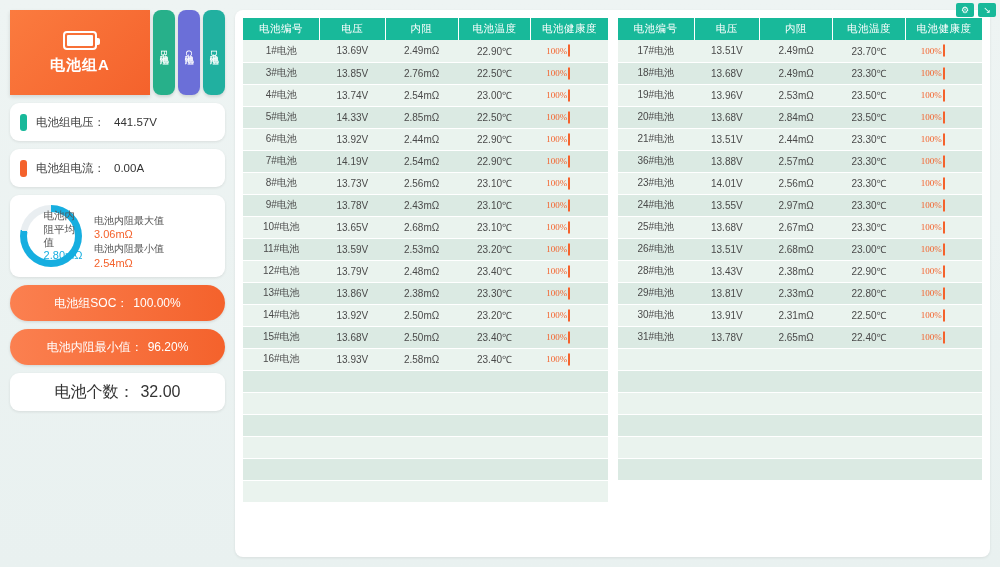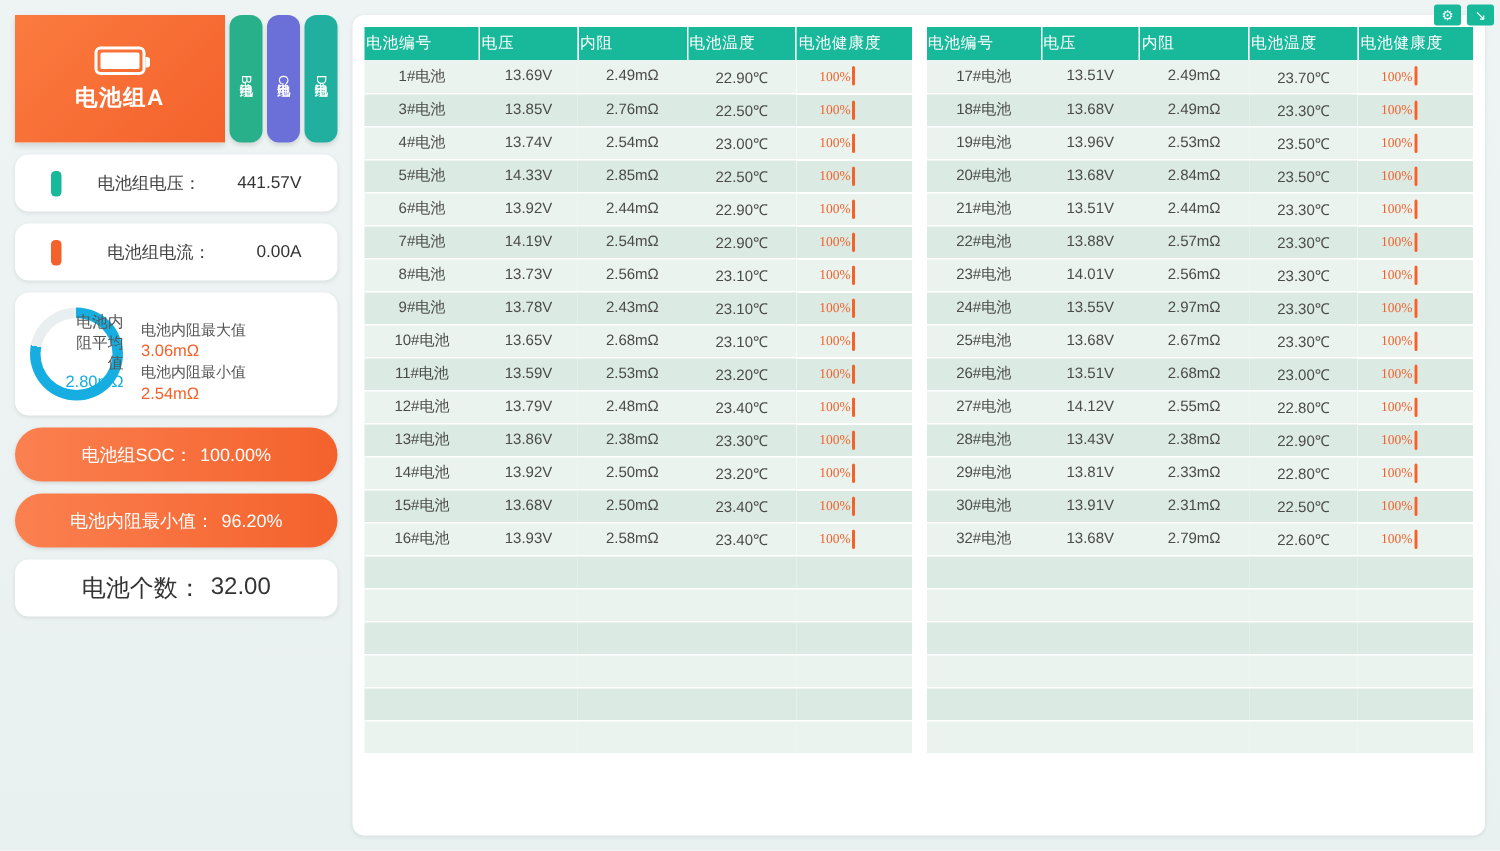--- a/index.html
+++ b/index.html
@@ -112,25 +112,24 @@
   .card {
     background: #fff;
     border-radius: 9px;
     box-shadow: 0 1px 3px rgba(0,0,0,.09);
     display: flex;
     align-items: center;
   }
 
   .kv {
     height: 38px;
-    padding: 0 24px;
+    padding: 0 10px;
     gap: 9px;
     font-size: 11.5px;
     color: #333;
-    justify-content: space-between;
   }
   .pill {
     width: 7px; height: 17px;
     border-radius: 3px;
     flex: 0 0 7px;
   }
   .pill.green { background: #18b99a; }
   .pill.orange { background: #f4622c; }
   .kv .label { color: #444; }
   .kv .value { color: #333; }
@@ -154,21 +153,21 @@
     content: "";
     position: absolute;
     width: 48px; height: 48px;
     border-radius: 50%;
     background: #fff;
   }
   .ring-text {
     position: relative;
     z-index: 2;
     font-size: 10.5px;
-    text-align: right;
+    text-align: left;
     line-height: 1.25;
     color: #555;
     margin-left: 24px;
   }
   .ring-text .rv { color: #16aee0; font-size: 11px; }
   .gauge-rows { flex: 1; font-size: 10px; color: #555; line-height: 1.35; margin-top: 12px; }
   .gauge-rows .gv { color: #f4622c; font-size: 11px; }
 
   .banner {
     height: 36px;
@@ -204,21 +203,21 @@
     border-collapse: collapse;
     table-layout: fixed;
   }
   thead th {
     background: #18b99a;
     color: #fff;
     font-size: 10.5px;
     font-weight: normal;
     height: 22px;
     border-right: 1px solid #ffffff;
-    text-align: left;
+    text-align: center;
     letter-spacing: .5px;
   }
   thead th:last-child { border-right: none; }
   tbody td {
     height: 22px;
     font-size: 10px;
     color: #4a4a4a;
     text-align: center;
     border-bottom: 1px solid #ffffff;
     background: #dbeae3;
@@ -547,21 +546,21 @@
               <td class="soc-cell"><span class="soc-inner"><span class="soc-bar"><span class="fill"></span></span><span class="soc-pct">100%</span></span></td>
             </tr>
             <tr>
               <td>21#电池</td>
               <td>13.51V</td>
               <td>2.44mΩ</td>
               <td>23.30℃</td>
               <td class="soc-cell"><span class="soc-inner"><span class="soc-bar"><span class="fill"></span></span><span class="soc-pct">100%</span></span></td>
             </tr>
             <tr>
-              <td>22#电池</td>
+              <td>36#电池</td>
               <td>13.88V</td>
               <td>2.57mΩ</td>
               <td>23.30℃</td>
               <td class="soc-cell"><span class="soc-inner"><span class="soc-bar"><span class="fill"></span></span><span class="soc-pct">100%</span></span></td>
             </tr>
             <tr>
               <td>23#电池</td>
               <td>14.01V</td>
               <td>2.56mΩ</td>
               <td>23.30℃</td>
@@ -582,27 +581,20 @@
               <td class="soc-cell"><span class="soc-inner"><span class="soc-bar"><span class="fill"></span></span><span class="soc-pct">100%</span></span></td>
             </tr>
             <tr>
               <td>26#电池</td>
               <td>13.51V</td>
               <td>2.68mΩ</td>
               <td>23.00℃</td>
               <td class="soc-cell"><span class="soc-inner"><span class="soc-bar"><span class="fill"></span></span><span class="soc-pct">100%</span></span></td>
             </tr>
             <tr>
-              <td>27#电池</td>
-              <td>14.12V</td>
-              <td>2.55mΩ</td>
-              <td>22.80℃</td>
-              <td class="soc-cell"><span class="soc-inner"><span class="soc-bar"><span class="fill"></span></span><span class="soc-pct">100%</span></span></td>
-            </tr>
-            <tr>
               <td>28#电池</td>
               <td>13.43V</td>
               <td>2.38mΩ</td>
               <td>22.90℃</td>
               <td class="soc-cell"><span class="soc-inner"><span class="soc-bar"><span class="fill"></span></span><span class="soc-pct">100%</span></span></td>
             </tr>
             <tr>
               <td>29#电池</td>
               <td>13.81V</td>
               <td>2.33mΩ</td>
@@ -610,24 +602,24 @@
               <td class="soc-cell"><span class="soc-inner"><span class="soc-bar"><span class="fill"></span></span><span class="soc-pct">100%</span></span></td>
             </tr>
             <tr>
               <td>30#电池</td>
               <td>13.91V</td>
               <td>2.31mΩ</td>
               <td>22.50℃</td>
               <td class="soc-cell"><span class="soc-inner"><span class="soc-bar"><span class="fill"></span></span><span class="soc-pct">100%</span></span></td>
             </tr>
             <tr>
-              <td>32#电池</td>
-              <td>13.68V</td>
-              <td>2.79mΩ</td>
-              <td>22.60℃</td>
+              <td>31#电池</td>
+              <td>13.78V</td>
+              <td>2.65mΩ</td>
+              <td>22.40℃</td>
               <td class="soc-cell"><span class="soc-inner"><span class="soc-bar"><span class="fill"></span></span><span class="soc-pct">100%</span></span></td>
             </tr>
             <tr class="empty">
               <td>&nbsp;</td>
               <td>&nbsp;</td>
               <td>&nbsp;</td>
               <td>&nbsp;</td>
               <td>&nbsp;</td>
             </tr>
             <tr class="empty">

